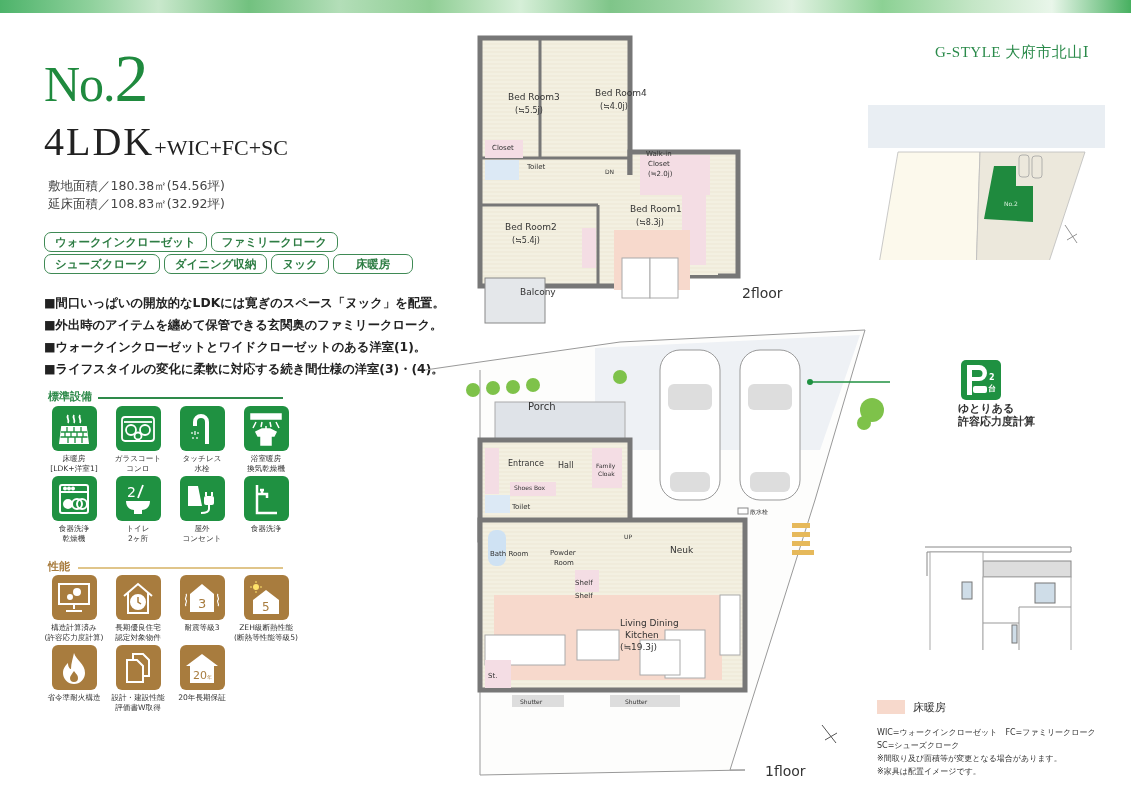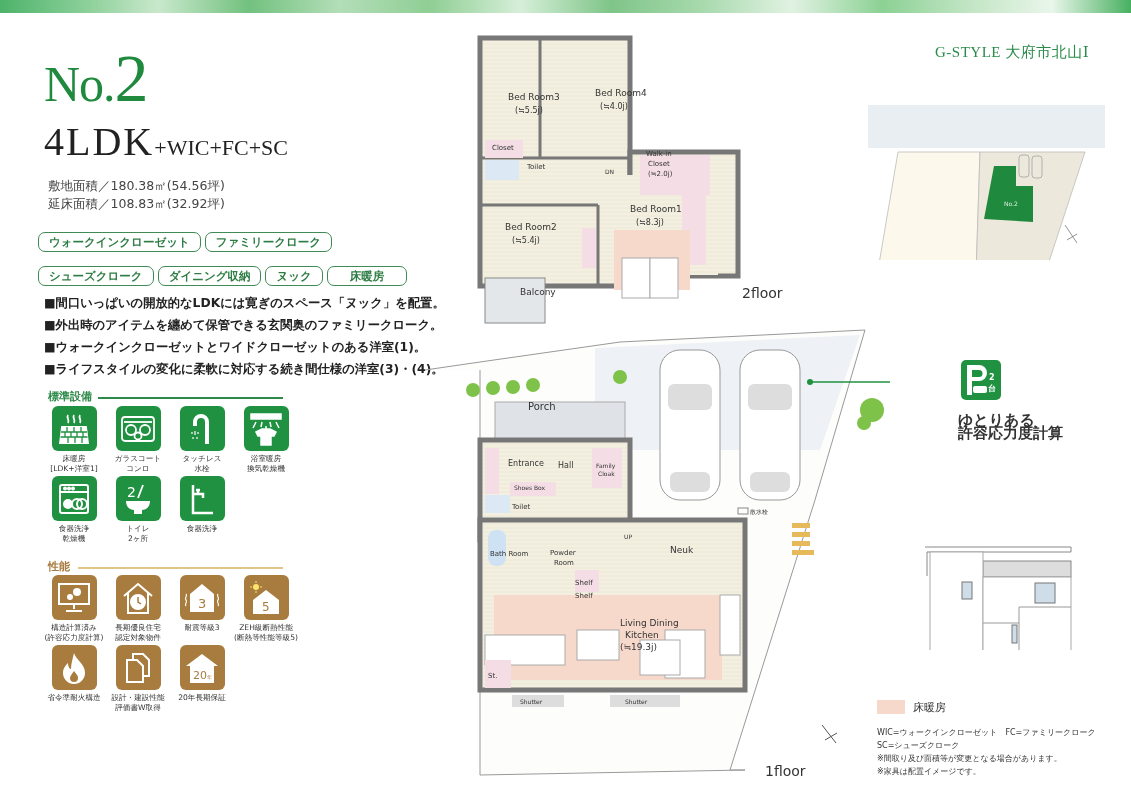--- a/index.html
+++ b/index.html
@@ -5,38 +5,38 @@
 *{box-sizing:border-box;margin:0;padding:0}
 html,body{width:1131px;height:800px;overflow:hidden;background:#fff}
 body{position:relative;font-family:"DejaVu Sans","Liberation Sans",sans-serif;color:#333}
 .banner{position:absolute;left:0;top:0;width:1131px;height:13px;
   background:linear-gradient(90deg,#4db36a 0%,#8fd19c 8%,#c9e8cc 14%,#72c17f 22%,#b3deb8 30%,#8fce94 38%,#d6efd8 46%,#7fc589 54%,#a7d9ad 62%,#e1f2e2 70%,#8cd194 78%,#c4e6c6 86%,#e9f6ea 93%,#47b060 100%)}
 .no{position:absolute;left:44px;top:50px;font-family:"Liberation Serif","DejaVu Serif",serif;color:#1f8a3e;font-size:50px;line-height:56px;letter-spacing:-1px}
 .no .num{font-size:68px}
 .ldk{position:absolute;left:44px;top:120px;font-family:"Liberation Serif","DejaVu Serif",serif;color:#222;font-size:40px;line-height:44px;letter-spacing:2px}
 .ldk .sub{font-size:22px;letter-spacing:0}
 .area{position:absolute;left:48px;font-size:12.5px;color:#444}
-.tags{position:absolute;left:38px;top:232px;width:380px;display:flex;flex-wrap:wrap;gap:14px 4px}
+.tags{position:absolute;left:44px;top:232px;width:380px;display:flex;flex-wrap:wrap;gap:2px 4px}
 .tag{border:1.5px solid #3f8a55;border-radius:7px;color:#2e7d44;font-size:11.5px;font-weight:bold;padding:1px 10px;height:20px;line-height:16px;background:#fff}
 .points{position:absolute;left:44px;top:292px;font-size:12.3px;color:#222;font-weight:bold;line-height:22px}
 .sec-title{position:absolute;left:48px;font-size:11px;font-weight:bold}
 .sec-line{position:absolute;height:1.5px}
 .icons{position:absolute;left:42px;display:grid;grid-template-columns:repeat(4,64px);gap:0}
 .ic{width:64px;display:flex;flex-direction:column;align-items:center}
 .ic .box{width:45px;height:45px;border-radius:6px;display:flex;align-items:center;justify-content:center}
 .ic .lbl{font-size:7.6px;text-align:center;line-height:10px;margin-top:3px;color:#333;white-space:nowrap;height:22px}
 .green .box{background:#1f9141}
 .gold .box{background:#a87c3e}
 .brand{position:absolute;left:935px;top:43px;color:#2a8a4a;font-family:"Liberation Serif","DejaVu Serif",serif;font-size:15px;letter-spacing:.5px}
 .legend{position:absolute;left:877px;top:700px;font-size:8px;color:#333;line-height:13px}
 .legend .sw{display:inline-block;width:28px;height:14px;background:#f7d9cc;vertical-align:middle;margin-right:8px}
 .legend .fh{font-size:11px;vertical-align:middle}
 .park{position:absolute;left:958px;top:360px;width:160px;text-align:left}
 .park .pbox{width:40px;height:40px;background:#1f9141;border-radius:5px;color:#fff;position:relative;margin-left:3px}
-.park .ptext{font-size:15px;font-weight:bold;color:#333;line-height:13px;margin-top:14px}
+.park .ptext{font-size:11px;font-weight:bold;color:#333;line-height:13px;margin-top:2px}
 svg text{font-family:"DejaVu Sans",sans-serif}
 </style>
 </head>
 <body>
 
 <div class="banner"></div>
 
 <div class="no"><span>No.</span><span class="num">2</span></div>
 <div class="ldk"><span>4LDK</span><span class="sub">+WIC+FC+SC</span></div>
 <div class="area" style="top:178px">敷地面積／180.38㎡(54.56坪)</div>
@@ -119,20 +119,31 @@
   </div>
   <div class="ic">
     <div class="box">
         <svg width="34" height="34" viewBox="0 0 34 34">
           <text x="6" y="15" fill="#fff" font-size="14" font-family="DejaVu Serif,serif">2</text>
           <path d="M22 3l-5 13" stroke="#fff" stroke-width="1.8"></path>
           <path d="M5 19h24c0 6-4 9-8 9v4h-8v-4c-4 0-8-3-8-9z" fill="#fff"></path>
         </svg>
       </div>
     <div class="lbl"><span>トイレ</span><br><span>2ヶ所</span></div>
+  </div>
+  <div class="ic">
+    <div class="box">
+        <svg width="34" height="34" viewBox="0 0 34 34" fill="#fff">
+          <path d="M3 4h10l4 20H3z"></path>
+          <rect x="19" y="14" width="10" height="9" rx="2"></rect>
+          <path d="M21 10v4M27 10v4" stroke="#fff" stroke-width="2"></path>
+          <path d="M24 23v4c0 4-6 4-8 4" stroke="#fff" stroke-width="2" fill="none"></path>
+        </svg>
+      </div>
+    <div class="lbl"><span>屋外</span><br><span>コンセント</span></div>
   </div>
   <div class="ic">
     <div class="box">
         <svg width="30" height="34" viewBox="0 0 30 34" fill="none" stroke="#fff" stroke-width="2.5">
           <path d="M6 3v28h20"></path>
           <path d="M6 12h10v4M11 8v4M9 8h4"></path>
         </svg>
       </div>
     <div class="lbl"><span>食器洗浄</span><br><span></span></div>
   </div>

